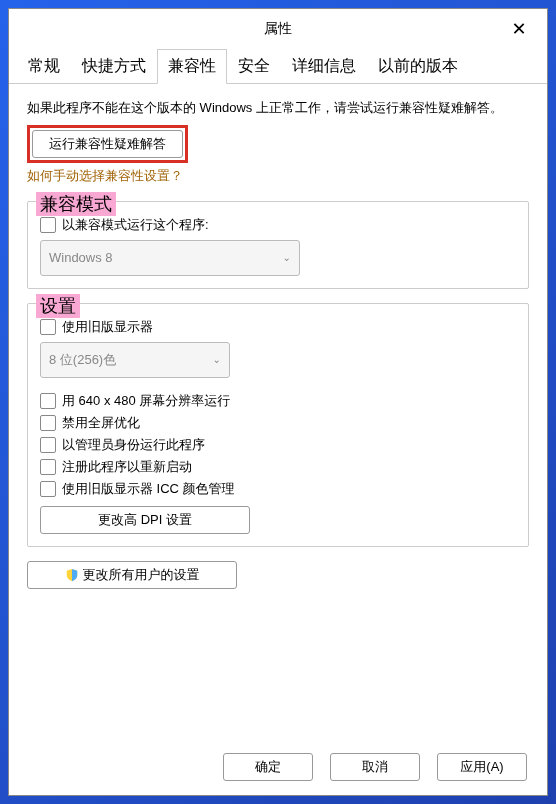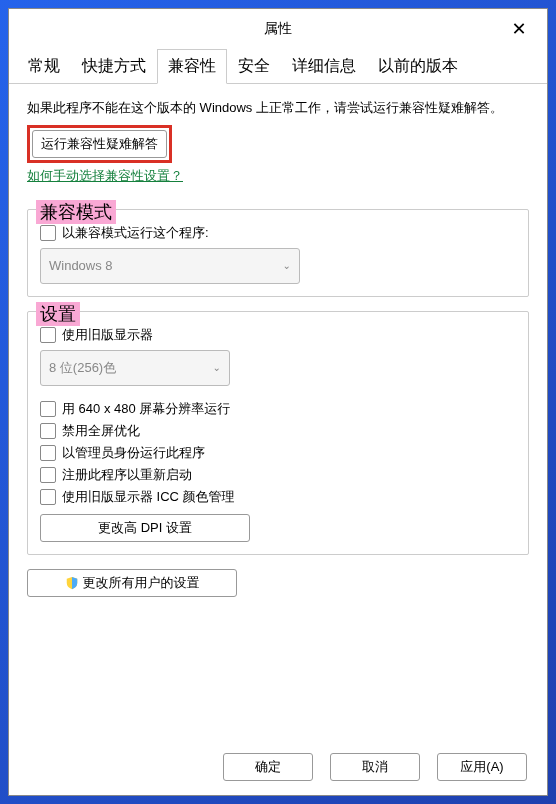--- a/index.html
+++ b/index.html
@@ -79,30 +79,29 @@
     .troubleshoot-btn-wrapper {
       border: 3px solid #d93025;
       display: inline-block;
       padding: 2px;
       margin: 2px 0 4px 0;
     }
     .troubleshoot-btn {
       background: #fff;
       border: 1px solid #999;
       border-radius: 3px;
-      padding: 4px 8px;
+      padding: 4px 16px;
       font-size: 13px;
       cursor: pointer;
     }
     .link {
-      color: #15803d;
-      text-decoration: underline;
+      color: #a16207;
       cursor: pointer;
       display: inline-block;
-      margin-bottom: 24px;
+      margin-bottom: 16px;
     }
     .group {
       border: 1px solid #ccc;
       border-radius: 2px;
       padding: 10px 12px 12px 12px;
       margin-bottom: 14px;
       position: relative;
     }
     .group-title {
       position: absolute;

